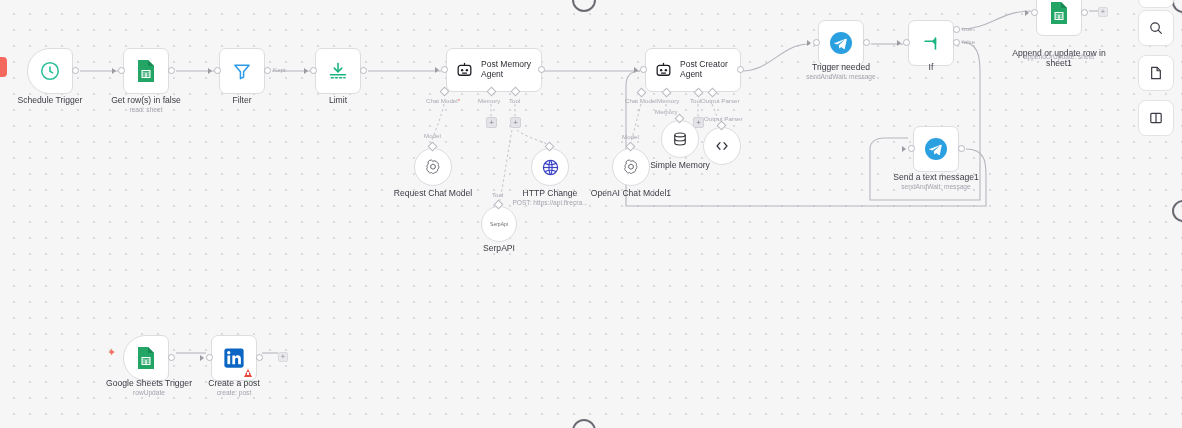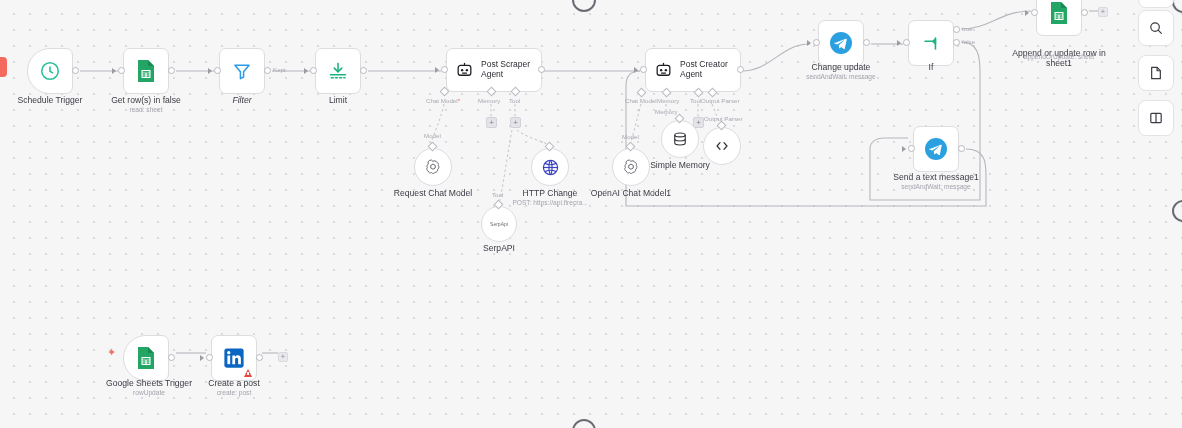--- a/index.html
+++ b/index.html
@@ -205,21 +205,21 @@
     <span>
       <svg class="ic" width="20" height="20" viewBox="0 0 24 24" fill="none" stroke="#2c9ae8" stroke-width="1.8" stroke-linejoin="round">
         <path d="M3.5 5h17l-6.6 8v6.2l-3.8 2V13z"></path>
       </svg>
     </span>
   </div>
   <div class="arrowin" style="left:208px;top:67.5px;"></div>
   <div class="dot" style="left:214px;top:67px;"></div>
   <div class="dot" style="left:264px;top:67px;"></div>
   <div class="ctext" style="left:273px;top:66px;">Kept</div>
-  <div class="nlabel" style="left:189px;top:95px;width:106px;font-style:italic;">Filter</div>
+  <div class="nlabel" style="left:189px;top:95px;width:106px;">Filter</div>
 
   <div class="node" style="left:315px;top:48px;">
     <span>
       <svg class="ic" width="20" height="20" viewBox="0 0 24 24" fill="none" stroke="#19b37e" stroke-width="1.9" stroke-linecap="round">
         <path d="M12 3v9"></path>
           <path d="M7.5 8.5L12 13l4.5-4.5"></path>
         <path d="M3 16.5h18"></path>
         <path d="M4 20h2.4M9 20h2.4M14 20h2.4M19 20h1.4"></path>
       </svg>
     </span>
@@ -232,21 +232,21 @@
   <div class="node wide" style="left:446px;top:48px;width:96px;height:44px;">
     <span>
       <svg class="ic" width="19" height="19" viewBox="0 0 24 24" fill="none" stroke="#1d1d24" stroke-width="1.6">
         <path d="M12 2.4v2.6"></path>
         <rect x="4" y="5.6" width="16" height="12.4" rx="3"></rect>
         <circle cx="9" cy="11.6" r="1.5" fill="#1d1d24" stroke="none"></circle>
         <circle cx="15" cy="11.6" r="1.5" fill="#1d1d24" stroke="none"></circle>
         <path d="M9 15.3h6"></path>
       </svg>
     </span>
-    <span class="agent-title">Post Scraper
+    <span class="agent-title">Post Memory
 Agent</span>
   </div>
   <div class="arrowin" style="left:435px;top:66.5px;"></div>
   <div class="dot" style="left:441px;top:66px;"></div>
   <div class="dot" style="left:538px;top:66px;"></div>
   <div class="diamond" style="left:441px;top:88px;"></div>
   <div class="diamond" style="left:488px;top:88px;"></div>
   <div class="diamond" style="left:512px;top:88px;"></div>
   <div class="ctext" style="left:426px;top:97px;"><span>Chat Model</span><span class="req">*</span></div>
   <div class="ctext" style="left:478px;top:97px;">Memory</div>
@@ -287,21 +287,21 @@
     <span>
       <svg class="ic" width="24" height="24" viewBox="0 0 24 24">
         <circle cx="12" cy="12" r="11" fill="#2aa0e0"></circle>
         <path d="M5.8 12.1l11-4.3c.6-.2 1.1.2.9.9l-1.9 8.9c-.1.6-.5.8-1 .4l-2.7-2-1.3 1.3c-.2.2-.4.2-.6 0l-.4-3 5.3-4.8c.2-.2-.05-.3-.3-.15l-6.5 4.1-2.8-.9c-.6-.2-.6-.6.3-.95z" fill="#fff"></path>
       </svg>
     </span>
   </div>
   <div class="arrowin" style="left:807px;top:39.5px;"></div>
   <div class="dot" style="left:813px;top:39px;"></div>
   <div class="dot" style="left:863px;top:39px;"></div>
-  <div class="nlabel" style="left:788px;top:62px;width:106px;">Change update</div>
+  <div class="nlabel" style="left:788px;top:62px;width:106px;">Trigger needed</div>
   <div class="nsub" style="left:788px;top:73px;width:106px;">sendAndWait: message</div>
 
   <div class="node" style="left:908px;top:20px;">
     <span>
       <svg class="ic" width="21" height="21" viewBox="0 0 24 24" fill="none" stroke="#19b37e" stroke-width="1.8" stroke-linejoin="round">
         <path d="M4 9.5h9.5l3 -2.6v5.2l-3 -2.6"></path>
         <path d="M16.5 5v14"></path>
       </svg>
     </span>
   </div>

